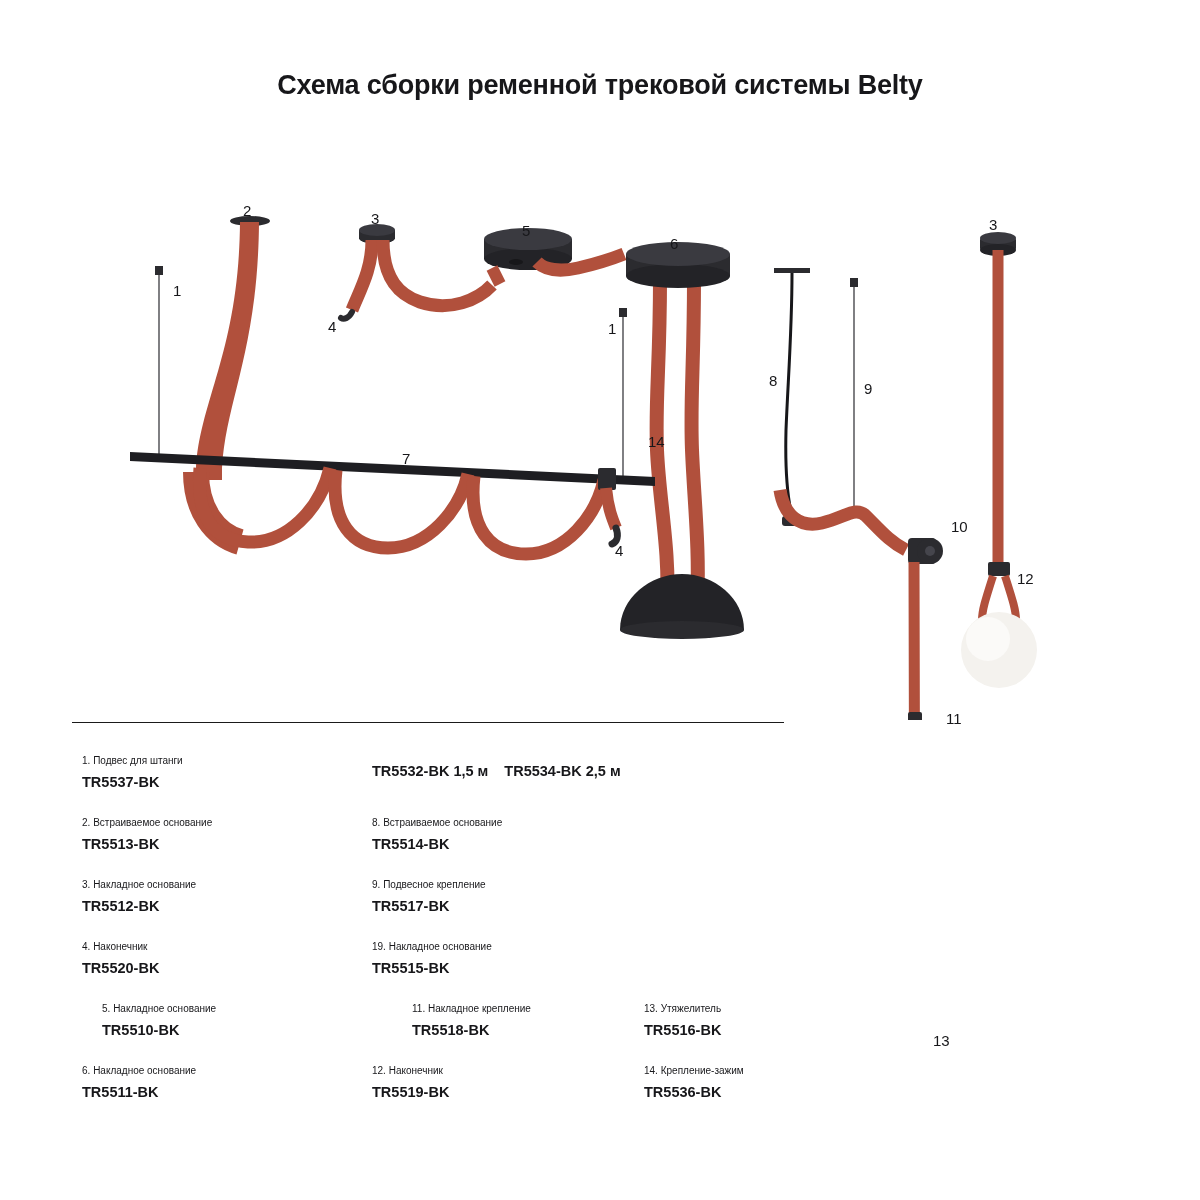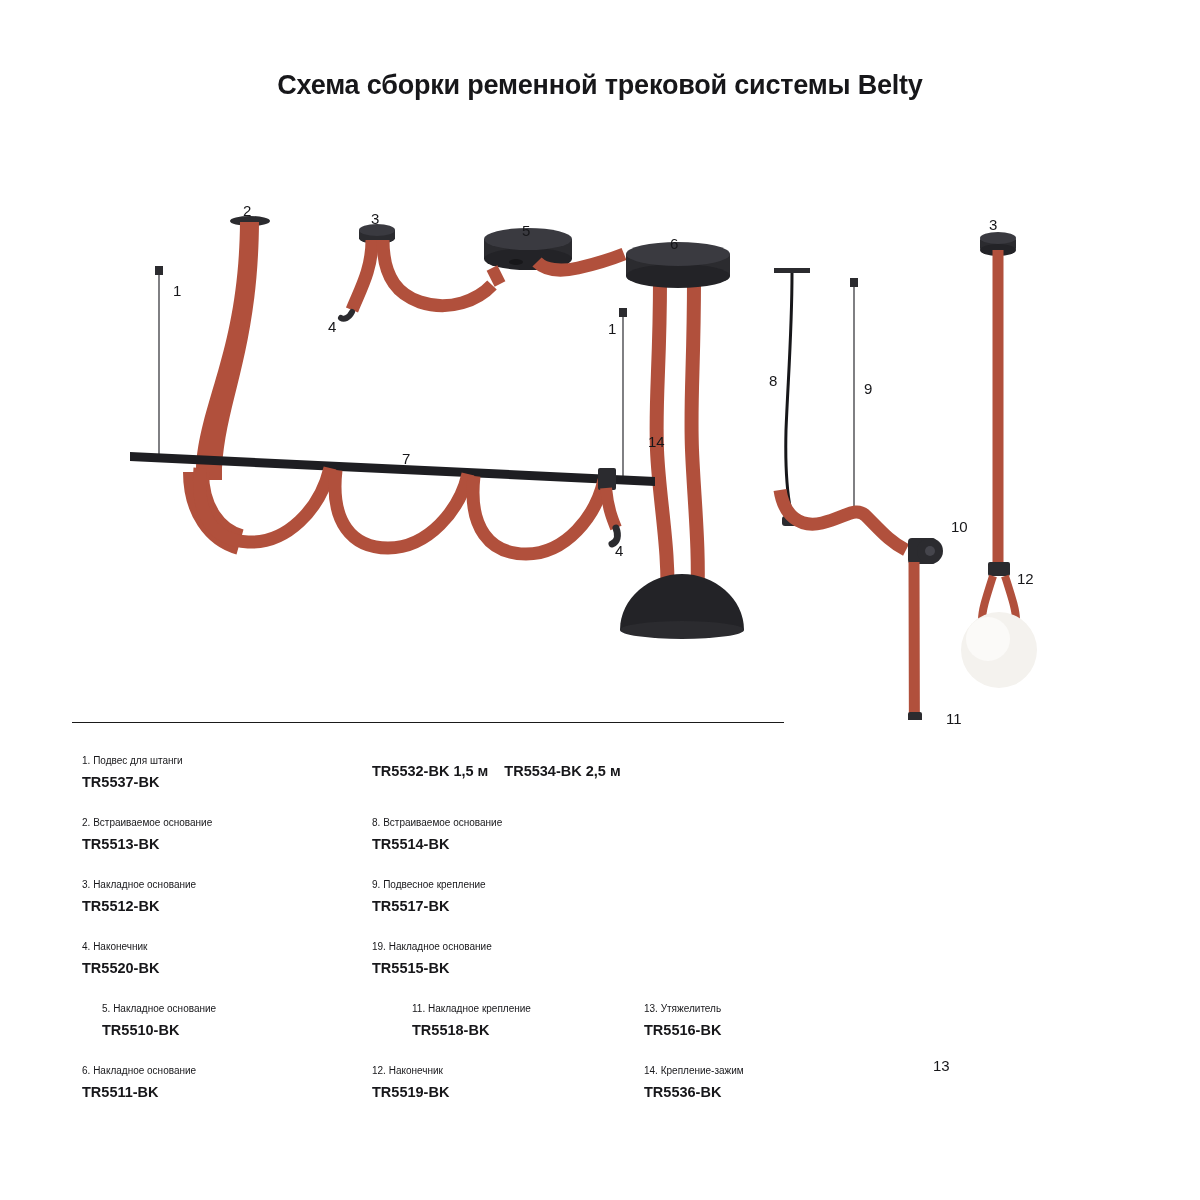--- a/index.html
+++ b/index.html
@@ -215,21 +215,21 @@
     <div class="callout" style="left:328px; top:168px;">4</div>
     <div class="callout" style="left:608px; top:170px;">1</div>
     <div class="callout" style="left:769px; top:222px;">8</div>
     <div class="callout" style="left:864px; top:230px;">9</div>
     <div class="callout" style="left:402px; top:300px;">7</div>
     <div class="callout" style="left:600px; top:283px;margin-left:48px;">14</div>
     <div class="callout" style="left:615px; top:392px;">4</div>
     <div class="callout" style="left:916px; top:368px;margin-left:35px;">10</div>
     <div class="callout" style="left:1017px; top:420px;">12</div>
     <div class="callout" style="left:946px; top:560px;">11</div>
-    <div class="callout" style="left:933px; top:882px;margin-top:25px;">13</div>
+    <div class="callout" style="left:933px; top:882px;">13</div>
   </div>
 
   <div class="legend-rule"></div>
 
   <div class="legend">
 
     <div class="legend-col col1">
       <div class="legend-item" style="top:0px;">
         <div class="legend-name">
           <span>1.</span>

